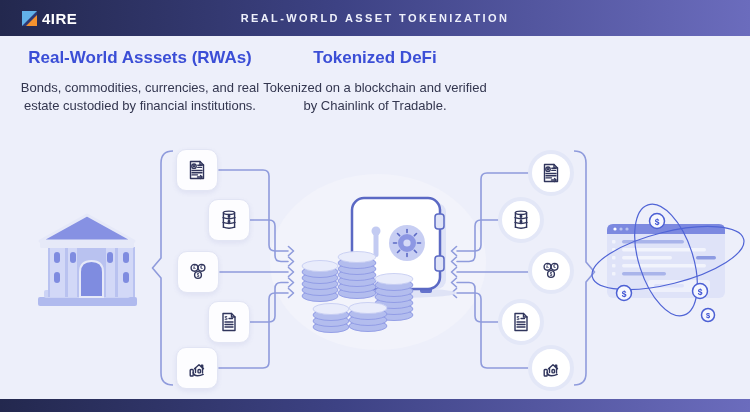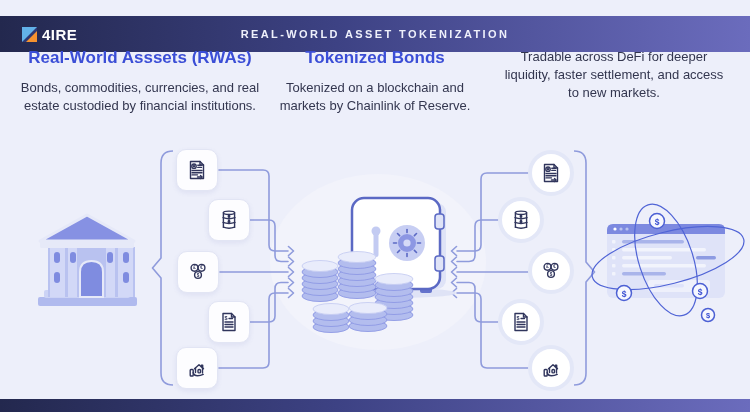--- a/index.html
+++ b/index.html
@@ -1,21 +1,21 @@
 <!DOCTYPE html>
 <html><head>
 <meta charset="utf-8">
 <style>
   * { margin:0; padding:0; box-sizing:border-box; }
   body { font-family:"Liberation Sans", sans-serif; background:#fff; }
   .canvas { position:relative; width:750px; height:412px; background:#edeffa; overflow:hidden; }
 
   
   .topbar {
-    position:absolute; left:0; top:16px; width:750px; height:36px;
+    position:absolute; left:0; top:0; width:750px; height:36px;
     background:linear-gradient(90deg,#23284e 0%, #3d4284 45%, #6b6cbd 100%);
     display:flex; align-items:center;
   }
   .botbar {
     position:absolute; left:0; bottom:0; width:750px; height:13px;
     background:linear-gradient(90deg,#23284e 0%, #3d4284 45%, #6b6cbd 100%);
   }
   .logo { position:absolute; left:22px; top:0; height:36px; display:flex; align-items:center; gap:5px; }
   .logo-text { color:#ffffff; font-size:15px; font-weight:bold; letter-spacing:.5px; }
   .bar-title {
@@ -65,25 +65,24 @@
       <span class="logo-text">4IRE</span>
     </div>
     <div class="bar-title">REAL-WORLD ASSET TOKENIZATION</div>
   </div>
 
   <div class="col col-1">
     <h2>Real-World Asssets (RWAs)</h2>
     <p>Bonds, commodities, currencies, and real estate custodied by financial institutions.</p>
   </div>
   <div class="col col-2">
-    <h2>Tokenized Bonds</h2>
-    <p>Tokenized on a blockchain and markets by Chainlink of Reserve.</p>
+    <h2>Tokenized DeFi</h2>
+    <p>Tokenized on a blockchain and verified by Chainlink of Tradable.</p>
   </div>
   <div class="col col-3">
-    <p>Tradable across DeFi for deeper liquidity, faster settlement, and access to new markets.</p>
   </div>
 
   <svg class="diagram" viewBox="0 0 750 412">
 
     <ellipse cx="378" cy="262" rx="108" ry="88" fill="#f2f3fb"></ellipse>
 
     <g>
       <rect x="38" y="297" width="99" height="9" rx="2" fill="#b0baee"></rect>
       <rect x="44" y="290" width="86" height="8" rx="2" fill="#ccd3f5"></rect>
       <rect x="48" y="247" width="87" height="50" fill="#b9c2f0"></rect>

